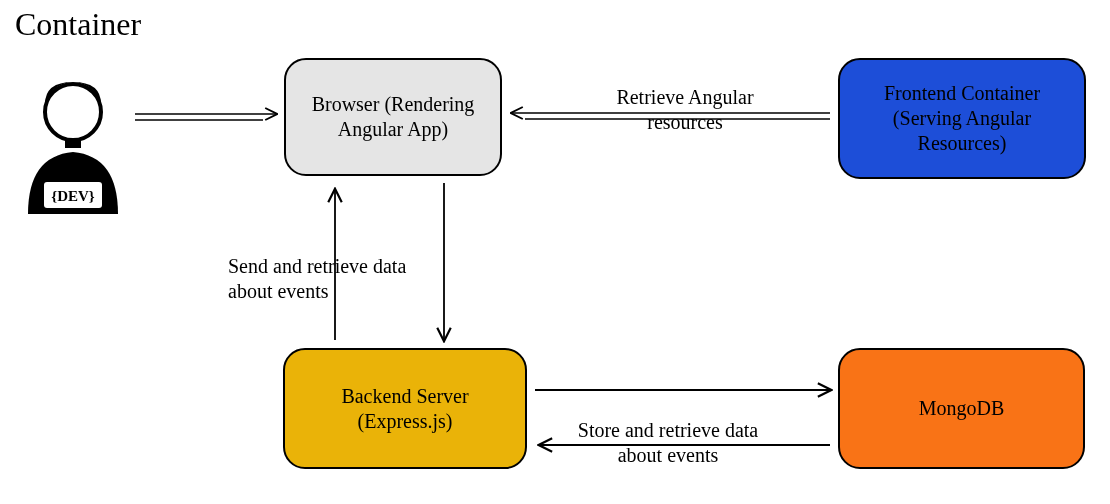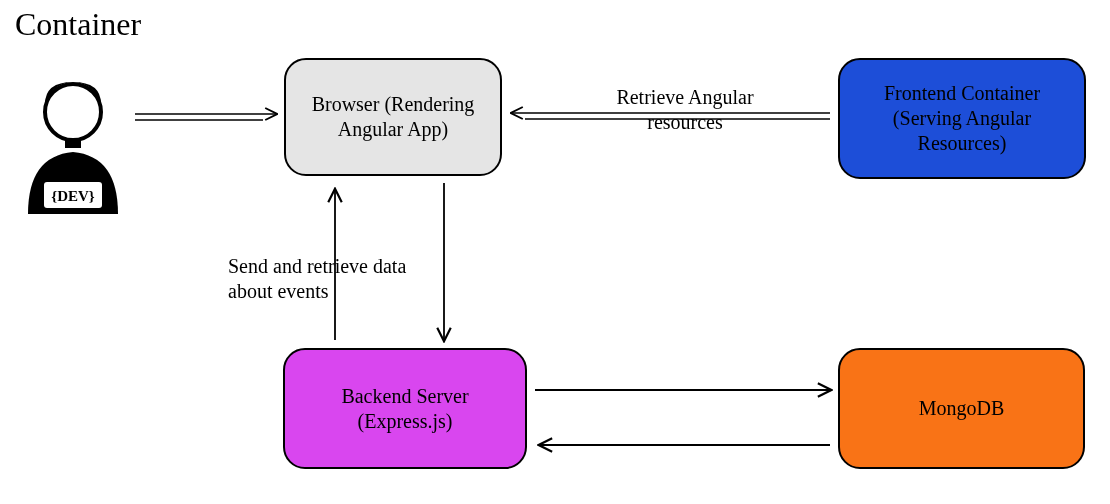--- a/index.html
+++ b/index.html
@@ -1,20 +1,20 @@
 <!DOCTYPE html>
 <html><head>
 <meta charset="utf-8">
 <style>
   html,body{margin:0;padding:0;width:1110px;height:504px;background:#fff;font-family:"Comic Sans MS","Segoe Script","Bradley Hand",cursive;color:#000;}
   .stage{position:relative;width:1110px;height:504px;}
   .node{position:absolute;border:2.5px solid #000;border-radius:22px;display:flex;align-items:center;justify-content:center;text-align:center;font-size:20px;line-height:1.25;padding:6px 14px;box-sizing:border-box;}
   .node.orange{background:#e5e5e5;}
   .node.dorange{background:#1d4ed8;}
-  .node.green{background:#d946ef;}
+  .node.green{background:#eab308;}
   .node.dgreen{background:#f97316;}
   .title{position:absolute;font-size:32px;}
   .label{position:absolute;font-size:20px;text-align:center;line-height:1.25;}
   svg{position:absolute;left:0;top:0;pointer-events:none;}
   .dev{position:absolute;}
 </style>
 </head>
 <body>
 
 <div class="stage">
@@ -40,20 +40,21 @@
   <div class="node orange" style="left:284px;top:58px;width:218px;height:118px;">Browser (Rendering Angular App)</div>
 
   <div class="node dorange" style="left:838px;top:58px;width:248px;height:121px;">Frontend Container (Serving Angular Resources)</div>
 
   <div class="node green" style="left:283px;top:348px;width:244px;height:121px;">Backend Server (Express.js)</div>
 
   <div class="node dgreen" style="left:838px;top:348px;width:247px;height:121px;">MongoDB</div>
 
   <div class="label" style="left:580px;top:85px;width:210px;">Retrieve Angular resources</div>
   <div class="label" style="left:228px;top:234px;width:200px;text-align:left;margin-top:20px;">Send and retrieve data about events</div>
+  <div class="label" style="left:558px;top:418px;width:220px;">Store and retrieve data about events</div>
 
   <svg width="1110" height="504">
     <defs>
       <marker id="ah" viewBox="0 0 12 12" refX="10" refY="6" markerWidth="9" markerHeight="9" orient="auto-start-reverse">
         <path d="M1 1 L11 6 L1 11" fill="none" stroke="#000" stroke-width="1.6"></path>
       </marker>
     </defs>
 
     <g>
       <line x1="135" y1="114" x2="276" y2="114" stroke="#000" stroke-width="1.6" marker-end="url(#ah)"></line>

